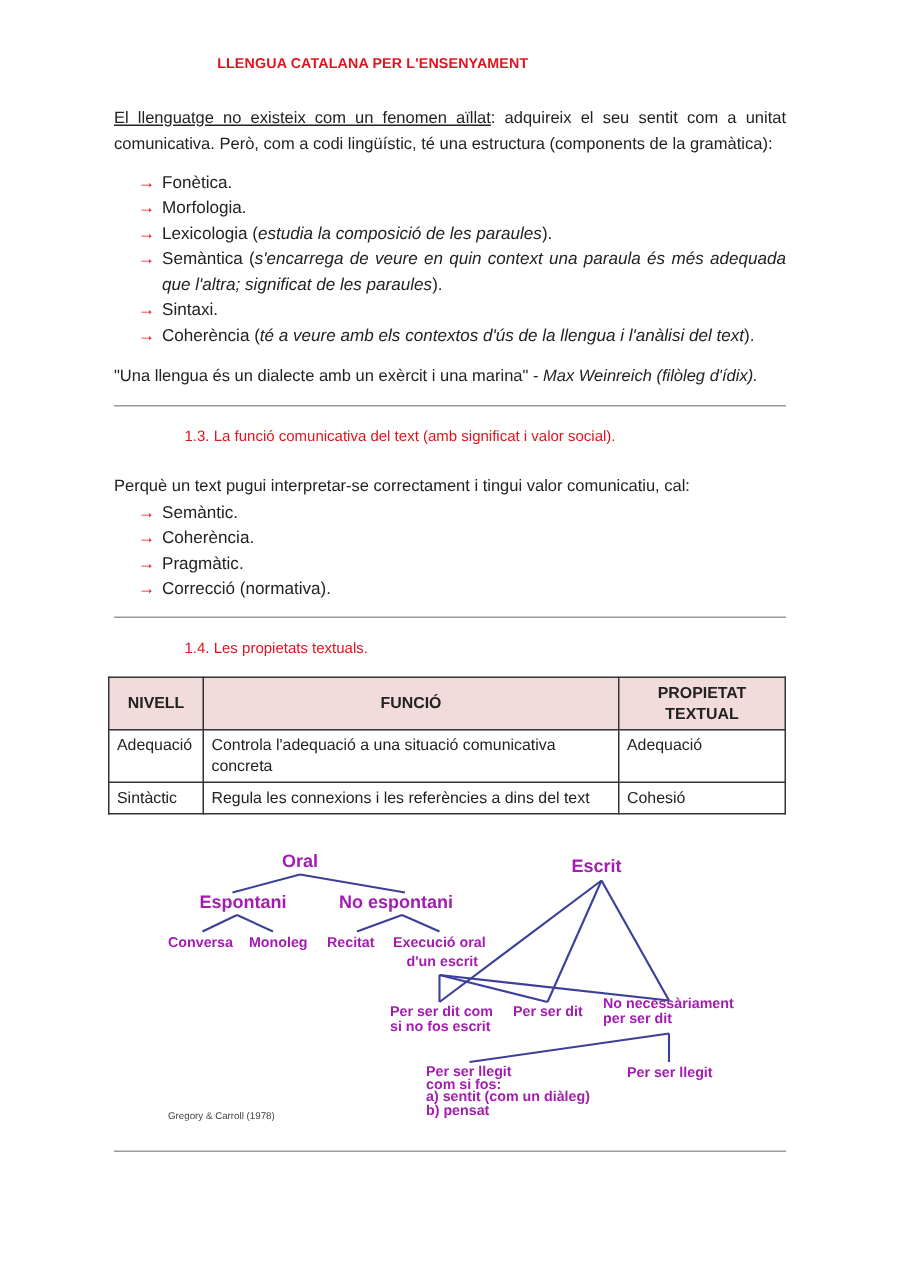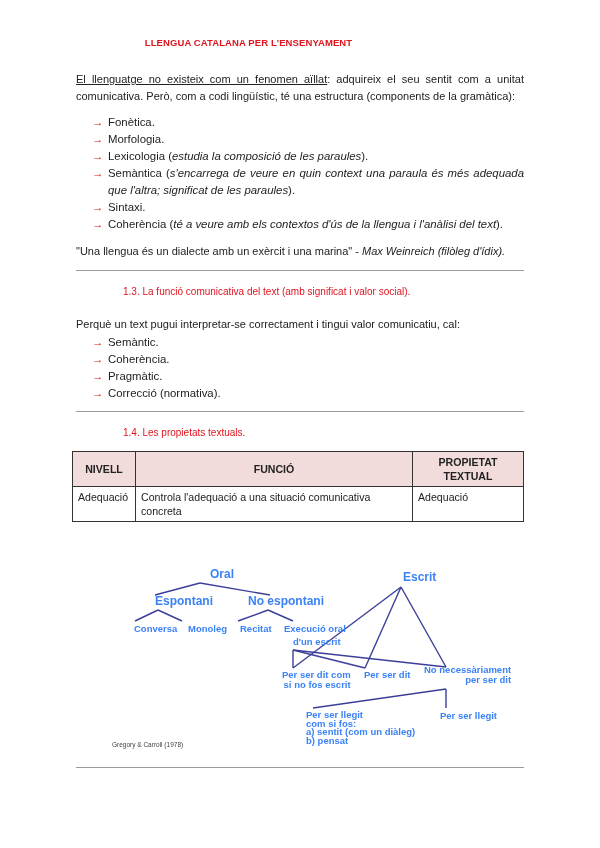--- a/index.html
+++ b/index.html
@@ -23,24 +23,24 @@
     .list2 { top: 334px; }
     table.props { position: absolute; left: 72px; top: 451px; width: 452px; border-collapse: collapse;
                   font-size: 10.6px; color: #222; }
     table.props th, table.props td { border: 1.3px solid #333; padding: 3px 5px; vertical-align: top; line-height: 14px; }
     table.props th { background: #f2dcdb; font-weight: bold; text-align: center; height: 18px; vertical-align: middle; }
     table.props td.c0 { width: 52px; }
     table.props td.c2 { width: 100px; }
     .diagram { position: absolute; left: 100px; top: 565px; width: 430px; height: 195px; }
     .diagram svg { position: absolute; left: 0; top: 0; }
     .dlabel { position: absolute; font-family: "Liberation Sans", "DejaVu Sans", sans-serif; font-weight: bold;
-              color: #3b82f6; white-space: nowrap; line-height: 10px; margin-left: 22px; }
+              color: #a21caf; white-space: nowrap; line-height: 10px; }
     .dl-lg { font-size: 12px; }
     .dl-sm { font-size: 9.5px; }
-    .dl-center { text-align: right; }
+    .dl-center { text-align: left; }
     .caption { position: absolute; left: 12px; top: 176px; font-size: 6.5px; color: #444; font-weight: normal; }
   </style>
 </head>
 <body>
 
 <div class="page-header">LLENGUA CATALANA PER L'ENSENYAMENT</div>
 
 <div class="para intro"><span class="u">El llenguatge no existeix com un fenomen aïllat</span><span>: adquireix el seu sentit com a unitat comunicativa. Però, com a codi lingüístic, té una estructura (components de la gramàtica):</span></div>
 
 <ul class="arrow-list list1">
@@ -76,20 +76,25 @@
       <th>NIVELL</th>
       <th>FUNCIÓ</th>
       <th>PROPIETAT TEXTUAL</th>
     </tr>
   </thead>
   <tbody>
     <tr>
       <td class="c0">Adequació</td>
       <td>Controla l'adequació a una situació comunicativa concreta</td>
       <td class="c2">Adequació</td>
+    </tr>
+    <tr>
+      <td class="c0">Sintàctic</td>
+      <td>Regula les connexions i les referències a dins del text</td>
+      <td class="c2">Cohesió</td>
     </tr>
   </tbody>
 </table>
 
 <div class="diagram">
   <svg width="430" height="195" viewBox="0 0 430 195">
     <g stroke="#3b3f9a" stroke-width="1.4" fill="none">
 
       <line x1="100" y1="18" x2="55" y2="30"></line>
       <line x1="100" y1="18" x2="170" y2="30"></line>

